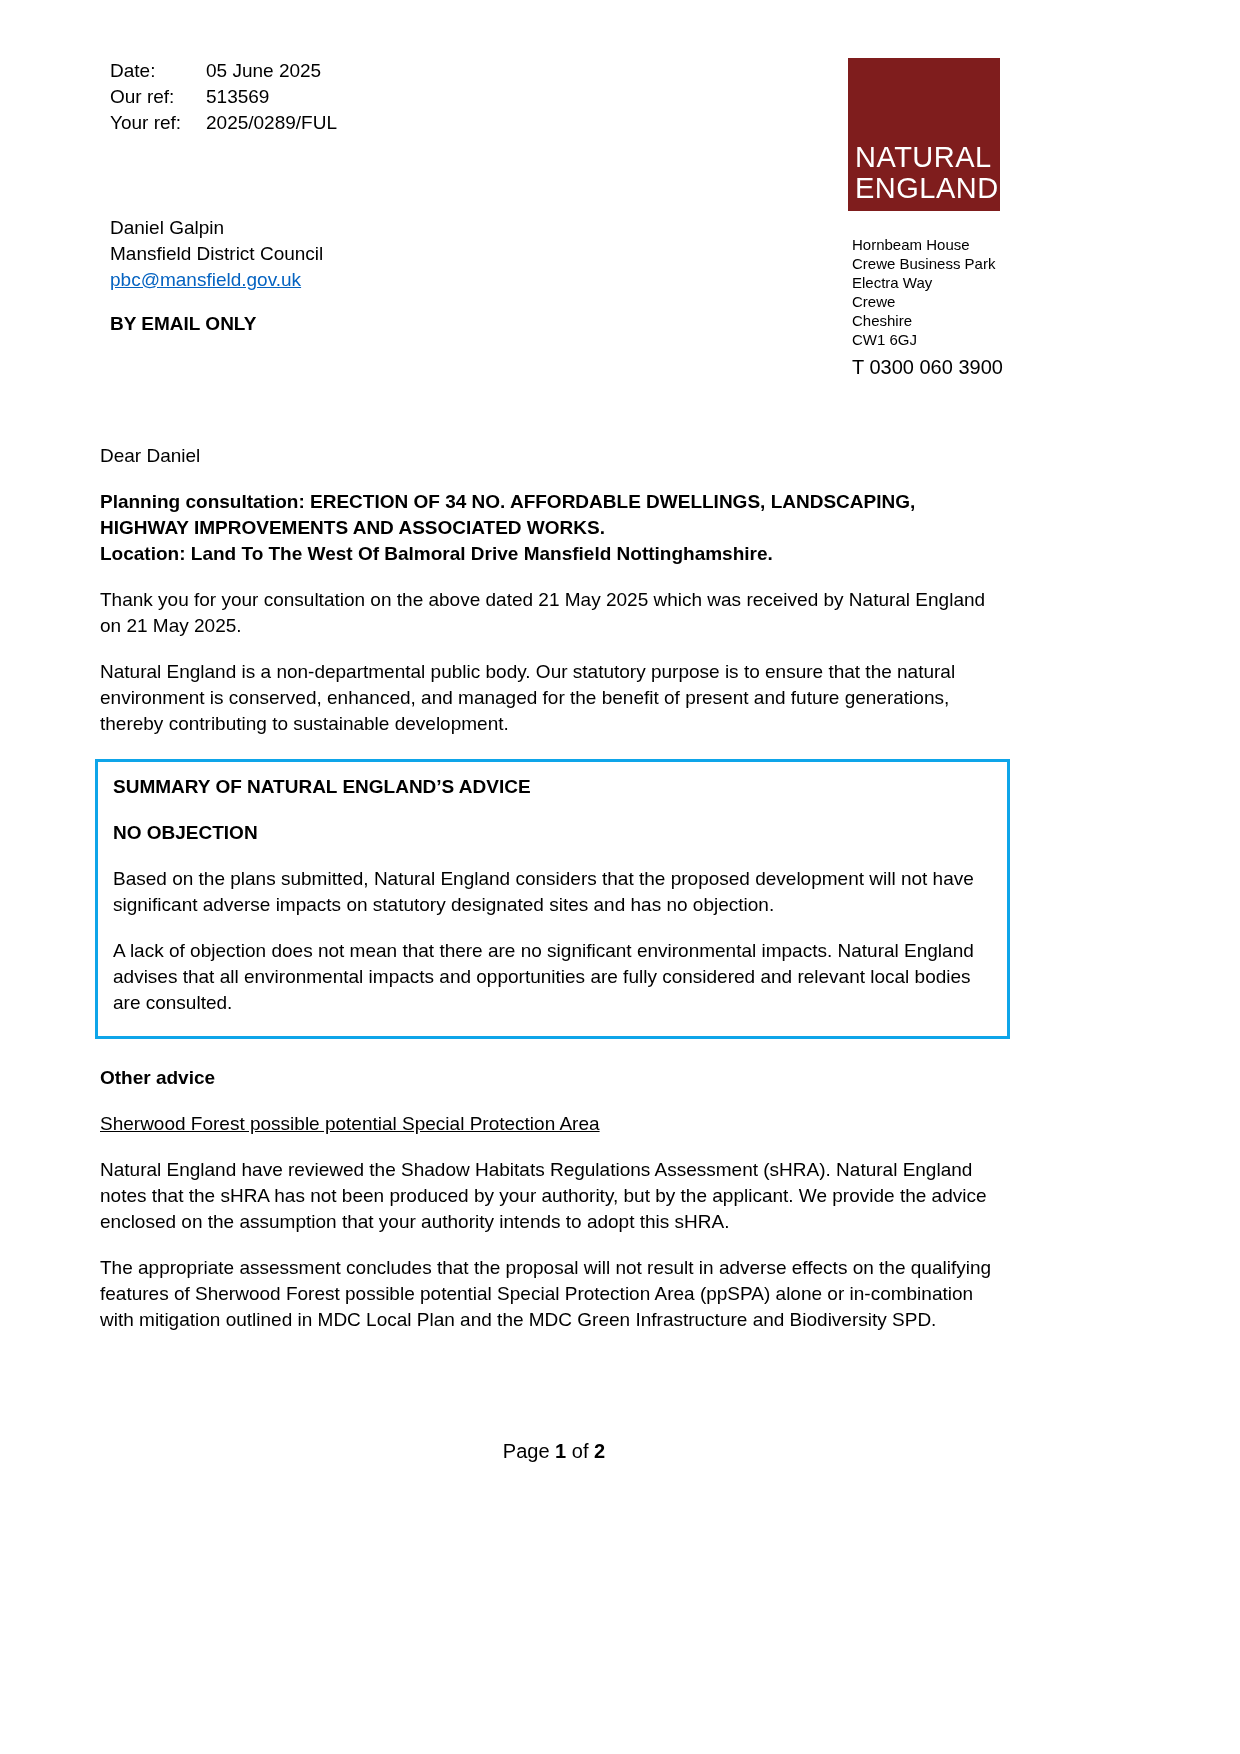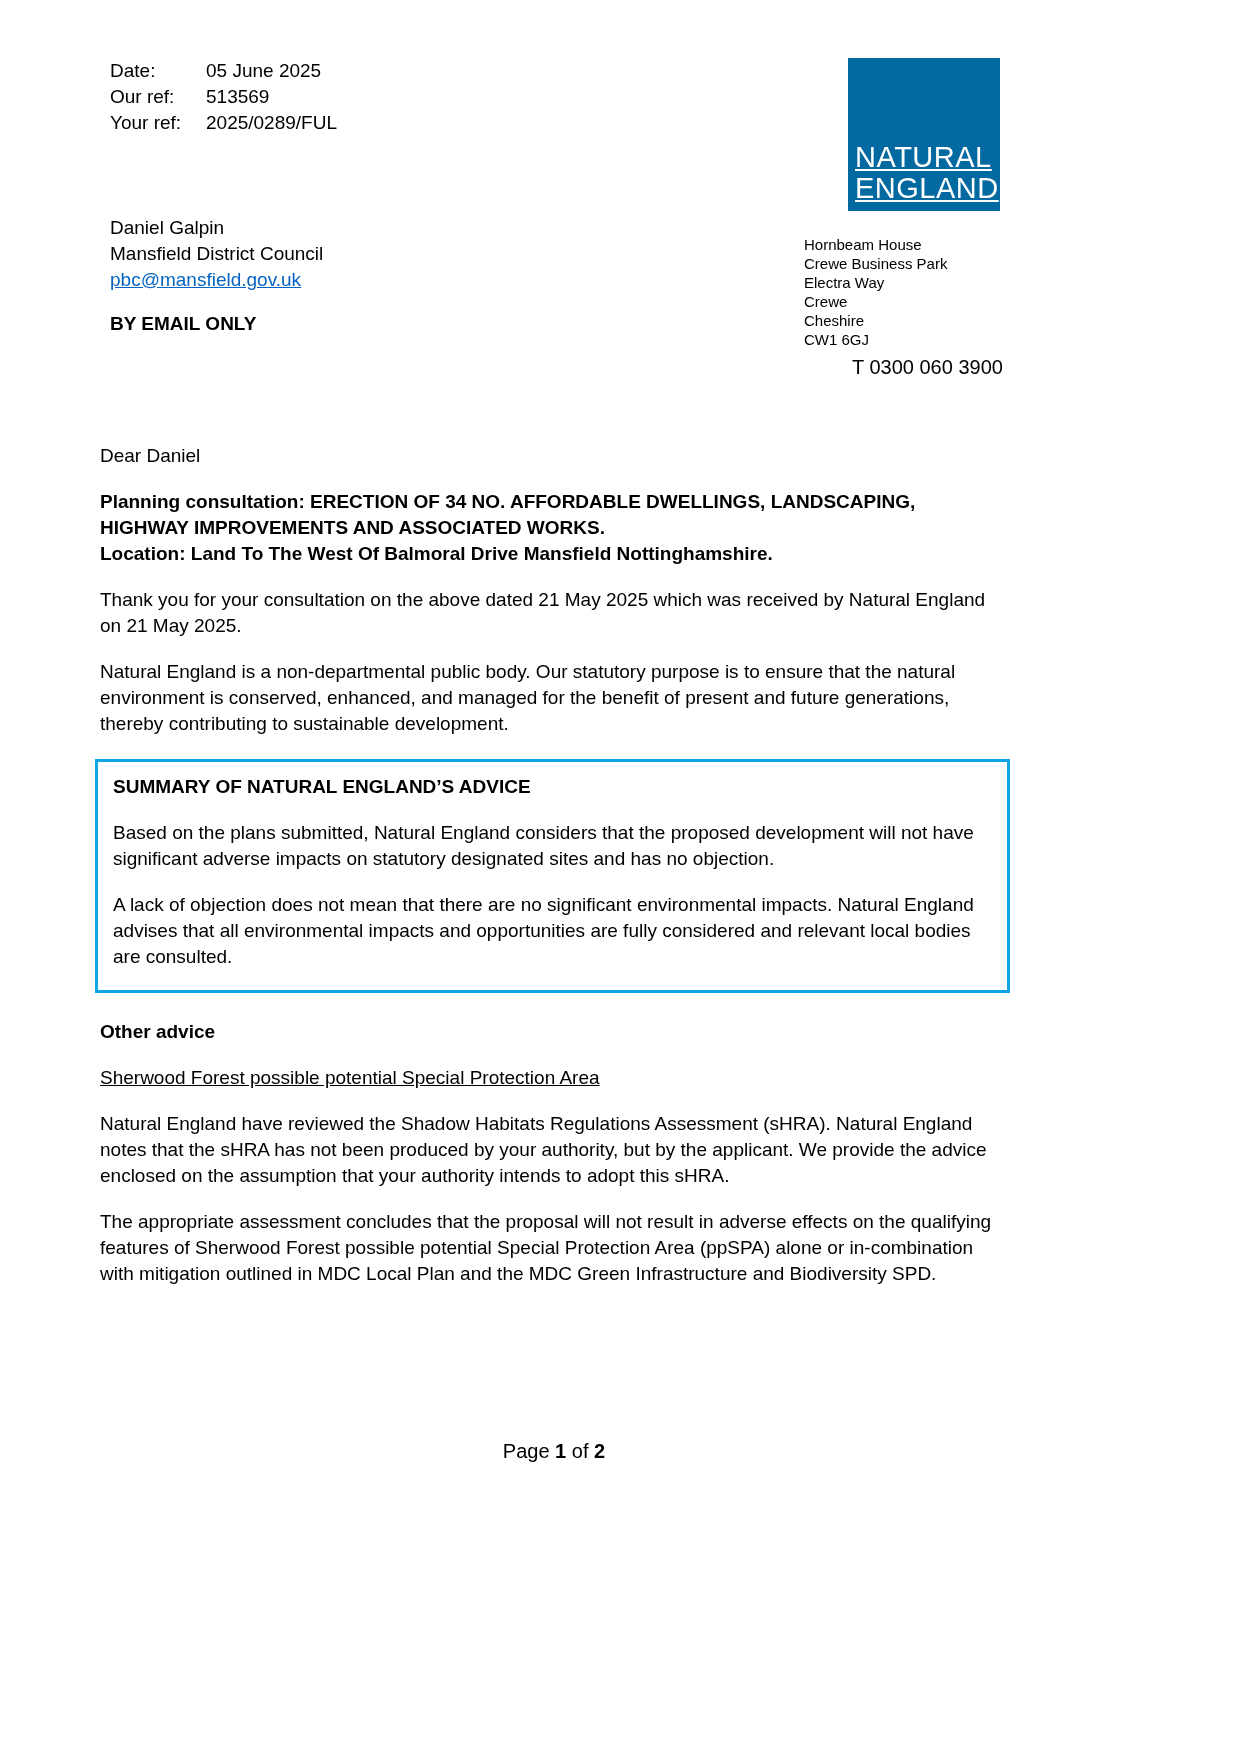--- a/index.html
+++ b/index.html
@@ -37,21 +37,21 @@
   }
   .logo-line {
     font-size: 29px;
     line-height: 31px;
     letter-spacing: 0.5px;
     font-weight: 400;
     white-space: nowrap;
   }
 
   
-  .sender-address { position: absolute; left: 804px; top: 235px; font-size: 15px; line-height: 19px; }
+  .sender-address { position: absolute; left: 852px; top: 235px; font-size: 15px; line-height: 19px; }
   .sender-phone   { position: absolute; left: 852px; top: 358px; font-size: 20px; line-height: 19px; }
 
   
   .recipient { position: absolute; left: 110px; top: 215px; }
   .recipient a, .email-link {
     color: #0563C1;
     text-decoration: underline;
     cursor: pointer;
   }
   .delivery-method { position: absolute; left: 110px; top: 311px; font-weight: bold; }
@@ -94,21 +94,21 @@
     <div class="meta-row">
       <span class="meta-label">Our ref:</span>
       <span>513569</span>
     </div>
     <div class="meta-row">
       <span class="meta-label">Your ref:</span>
       <span>2025/0289/FUL</span>
     </div>
   </div>
 
-  <div class="logo" style="background: #0369a1; text-decoration: underline;">
+  <div class="logo" style="background: #7f1d1d;">
     <div class="logo-line">NATURAL</div>
     <div class="logo-line">ENGLAND</div>
   </div>
 
   <div class="sender-address">
     <div>Hornbeam House</div>
     <div>Crewe Business Park</div>
     <div>Electra Way</div>
     <div>Crewe</div>
     <div>Cheshire</div>
@@ -131,20 +131,21 @@
       <div>Planning consultation: ERECTION OF 34 NO. AFFORDABLE DWELLINGS, LANDSCAPING, HIGHWAY IMPROVEMENTS AND ASSOCIATED WORKS.</div>
       <div>Location: Land To The West Of Balmoral Drive Mansfield Nottinghamshire.</div>
     </div>
 
     <div class="para">Thank you for your consultation on the above dated 21 May 2025 which was received by Natural England on 21 May 2025.</div>
 
     <div class="para">Natural England is a non-departmental public body. Our statutory purpose is to ensure that the natural environment is conserved, enhanced, and managed for the benefit of present and future generations, thereby contributing to sustainable development.</div>
 
     <div class="summary-box">
       <div class="para bold">SUMMARY OF NATURAL ENGLAND’S ADVICE</div>
+      <div class="para bold">NO OBJECTION</div>
       <div class="para">Based on the plans submitted, Natural England considers that the proposed development will not have significant adverse impacts on statutory designated sites and has no objection.</div>
       <div class="para">A lack of objection does not mean that there are no significant environmental impacts. Natural England advises that all environmental impacts and opportunities are fully considered and relevant local bodies are consulted.</div>
     </div>
 
     <div class="para bold">Other advice</div>
 
     <div class="para underline">Sherwood Forest possible potential Special Protection Area</div>
 
     <div class="para">Natural England have reviewed the Shadow Habitats Regulations Assessment (sHRA). Natural England notes that the sHRA has not been produced by your authority, but by the applicant. We provide the advice enclosed on the assumption that your authority intends to adopt this sHRA.</div>
 

